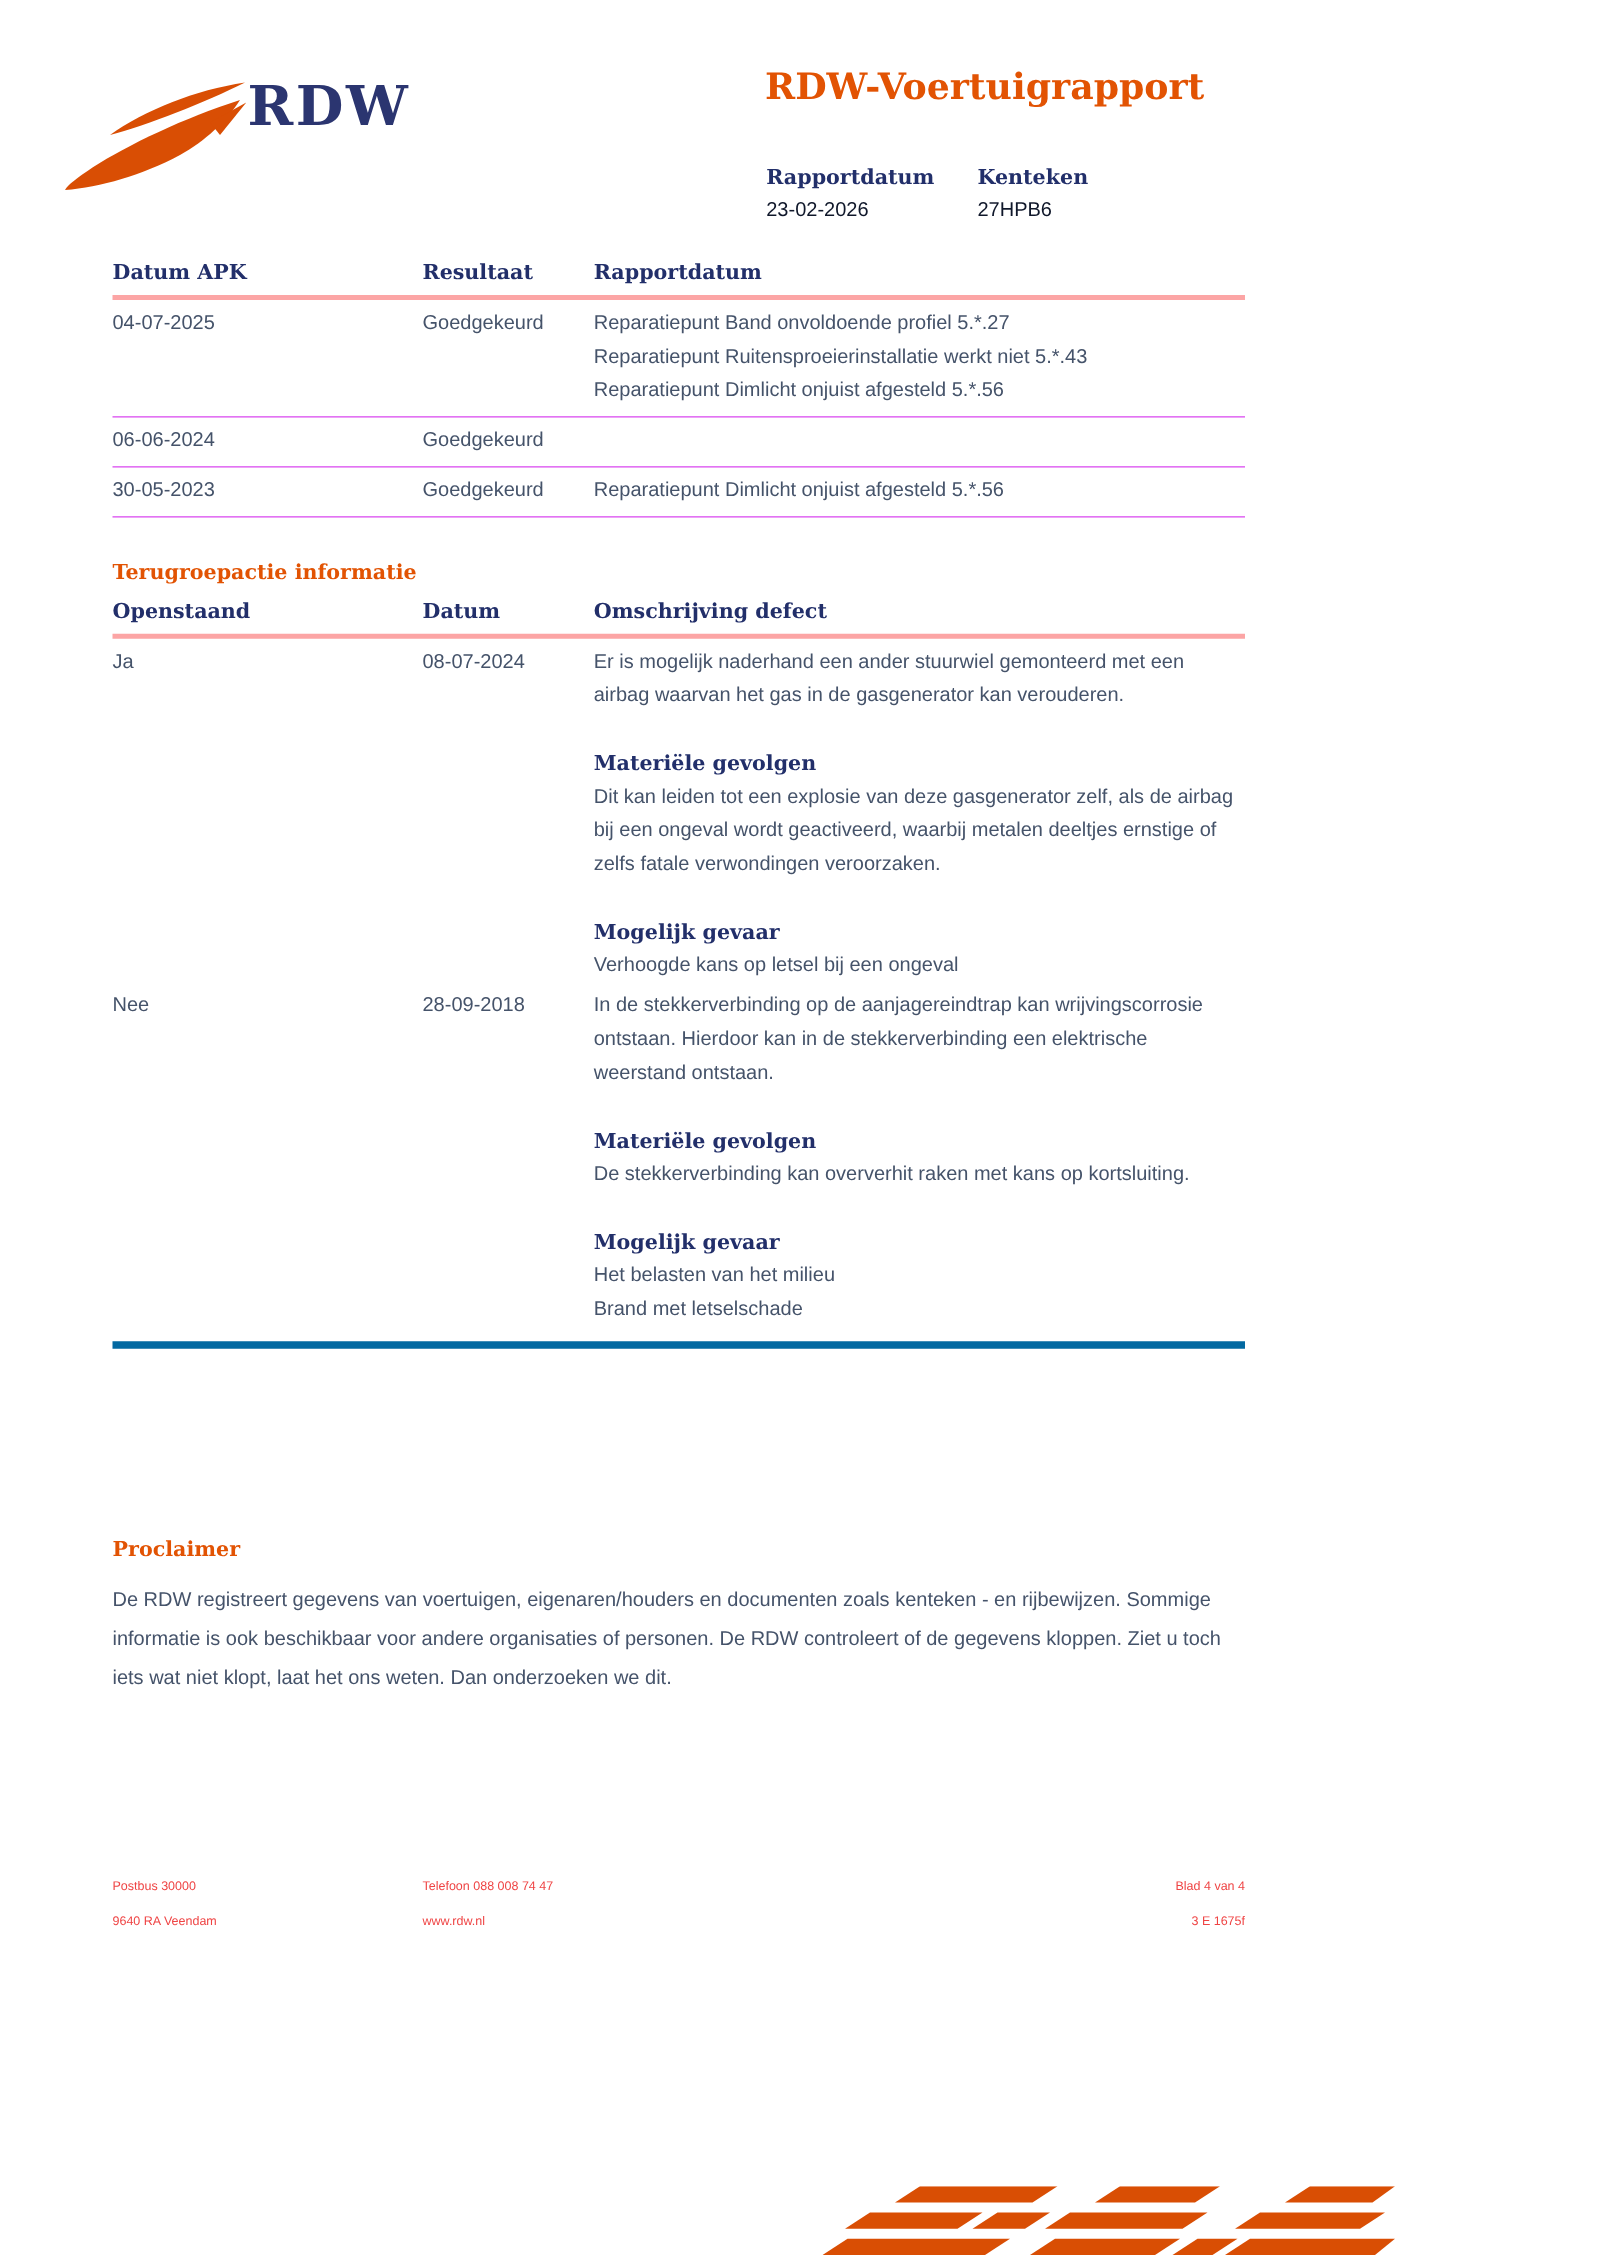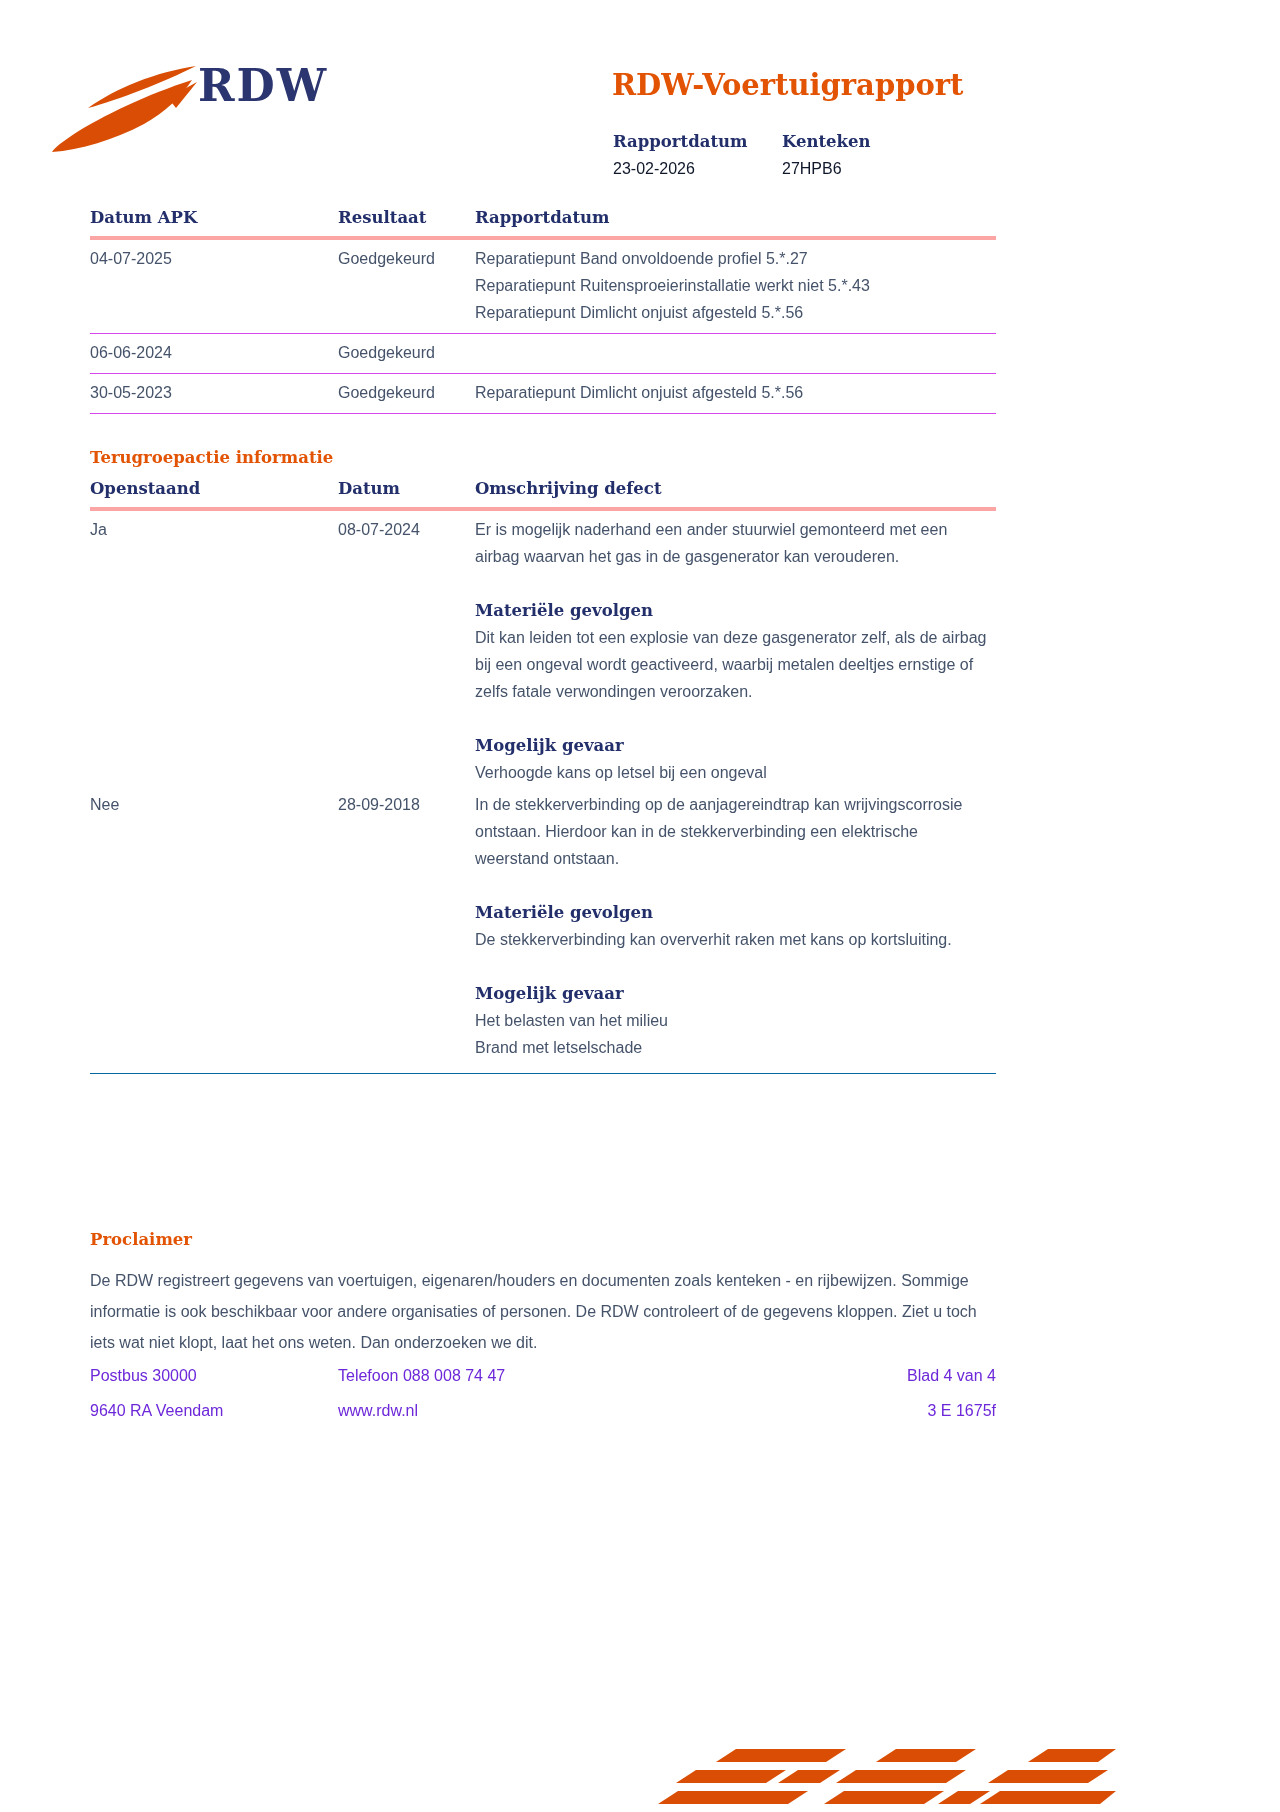--- a/index.html
+++ b/index.html
@@ -10,21 +10,21 @@
     font-family:"Liberation Sans", sans-serif; font-size:16px; color:#45536a;border-radius:22px;
   }
   
   .logo { position:absolute; left:52px; top:46px; }
   .brand {
     position:absolute; left:198px; top:44px;
     font-family:"DejaVu Serif", serif; font-weight:700; font-size:44px;
     color:#2b3570; letter-spacing:2px;
   }
   .doc-title {
-    position:absolute; left:612px; top:52px;
+    position:absolute; left:612px; top:36px;
     font-family:"DejaVu Serif", serif; font-weight:700; font-size:29px;
     color:#e25303;
   }
   .meta { position:absolute; left:613px; top:116px; display:flex; }
   .meta-col { width:169px; }
   .meta-label {
     font-family:"DejaVu Serif", serif; font-weight:700; font-size:16.5px;
     color:#222f6a; margin-bottom:9px;
   }
   .meta-value { font-size:16px; color:#0f172a; }
@@ -38,33 +38,33 @@
   }
   .trow { padding:5px 0 7px; border-bottom:1px solid #d946ef; line-height:27px; }
   .remarks div { line-height:27px; }
 
   .section-title {
     font-family:"DejaVu Serif", serif; font-weight:700; font-size:16.5px;
     color:#e25303;
   }
   .recall-title { margin:34px 0 12px; }
   .recall-row { padding:5px 0 0; line-height:27px; }
-  .recall-row:last-child { padding-bottom:12px; border-bottom:1px solid #0369a1; }
+  .recall-row:last-child { padding-bottom:12px; border-bottom:6px solid #0369a1; }
   .desc p { line-height:27px; }
   .desc h3 {
     font-family:"DejaVu Serif", serif; font-weight:700; font-size:16.5px;
     color:#222f6a; margin-top:27px; line-height:27px;
   }
 
   
   .proclaimer { position:absolute; left:90px; top:1214px; width:906px; }
   .proclaimer p { margin-top:16px; line-height:31px; }
 
   
-  .footer { position:absolute; left:90px; top:1351px; width:906px; font-size:16px; color:#6d28d9; }
+  .footer { position:absolute; left:90px; top:1488px; width:906px; font-size:10px; color:#ef4444; }
   .footer-row { display:grid; grid-template-columns:248px 1fr auto; }
   .footer-row + .footer-row { margin-top:17px; }
   .footer-right { text-align:right; }
 
   
   .stripes { position:absolute; left:658px; top:1733px; }
 </style>
 </head>
 <body>
 

